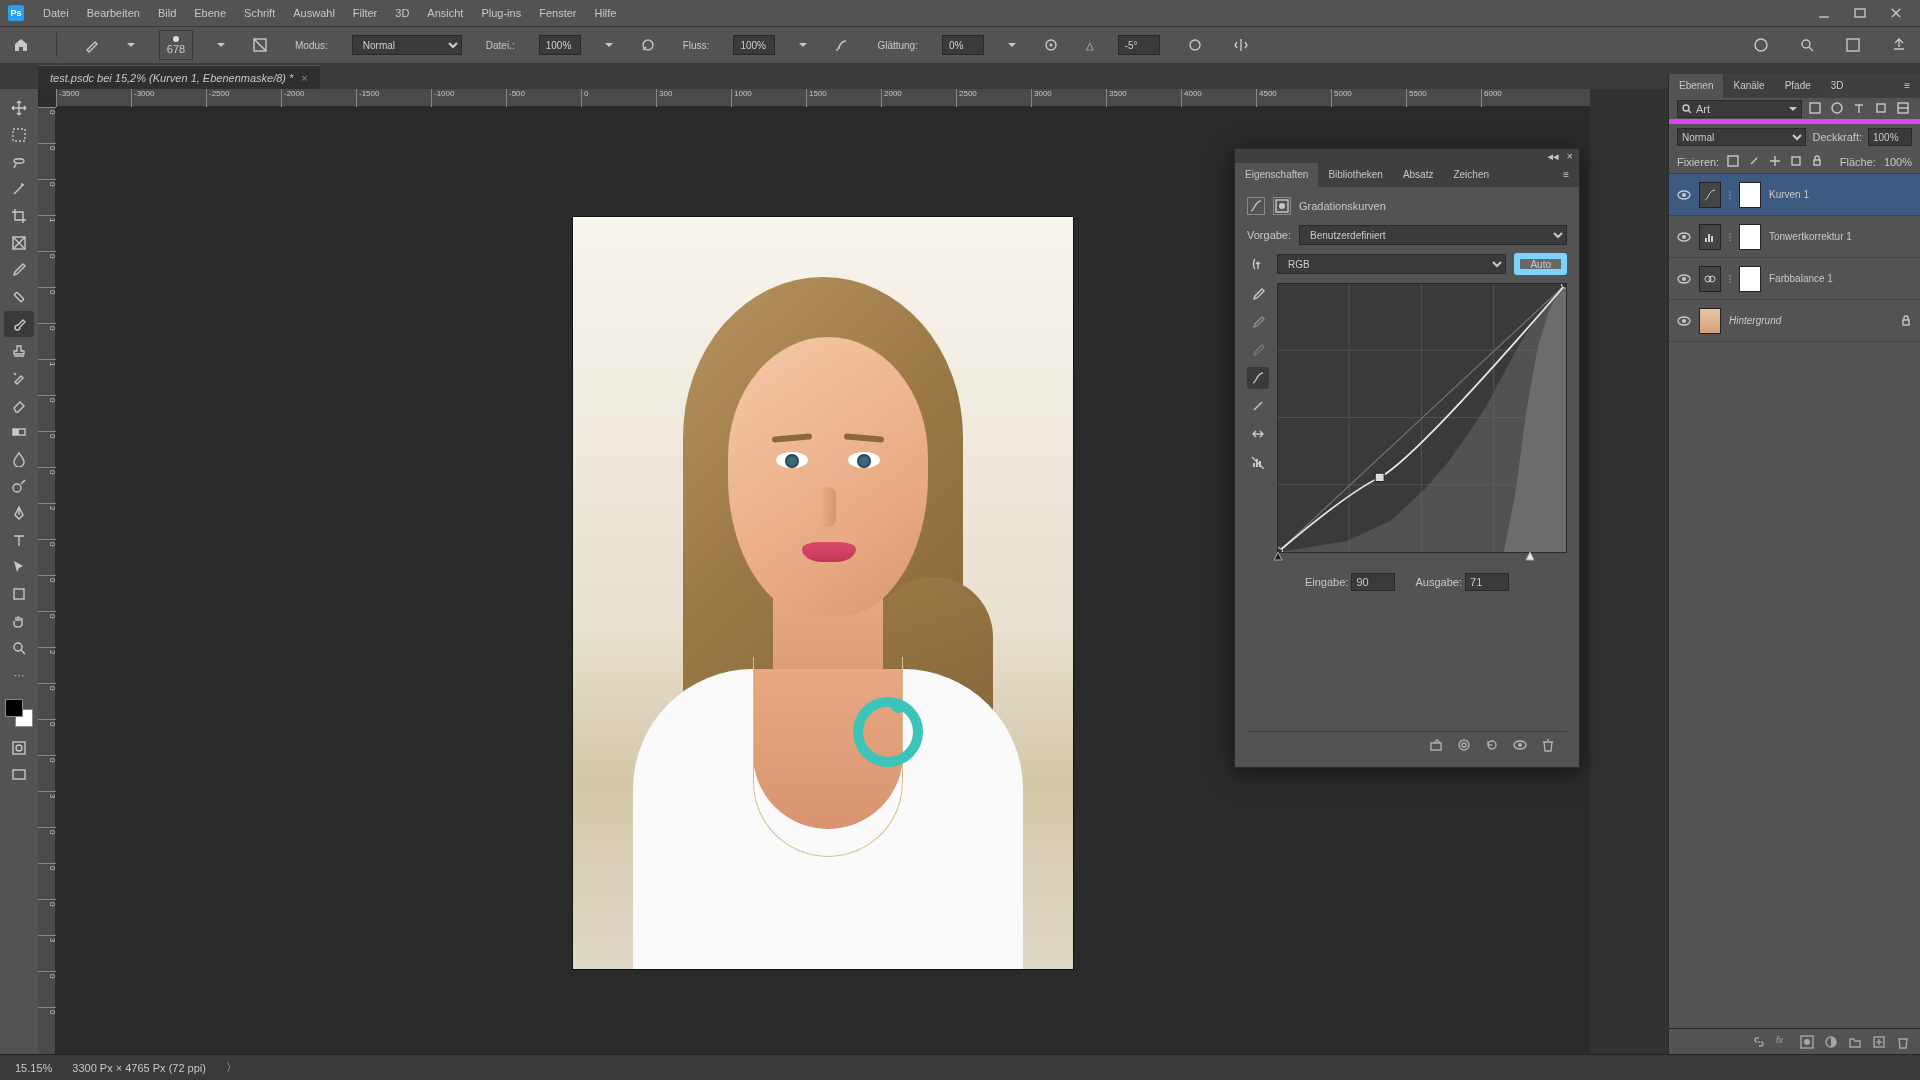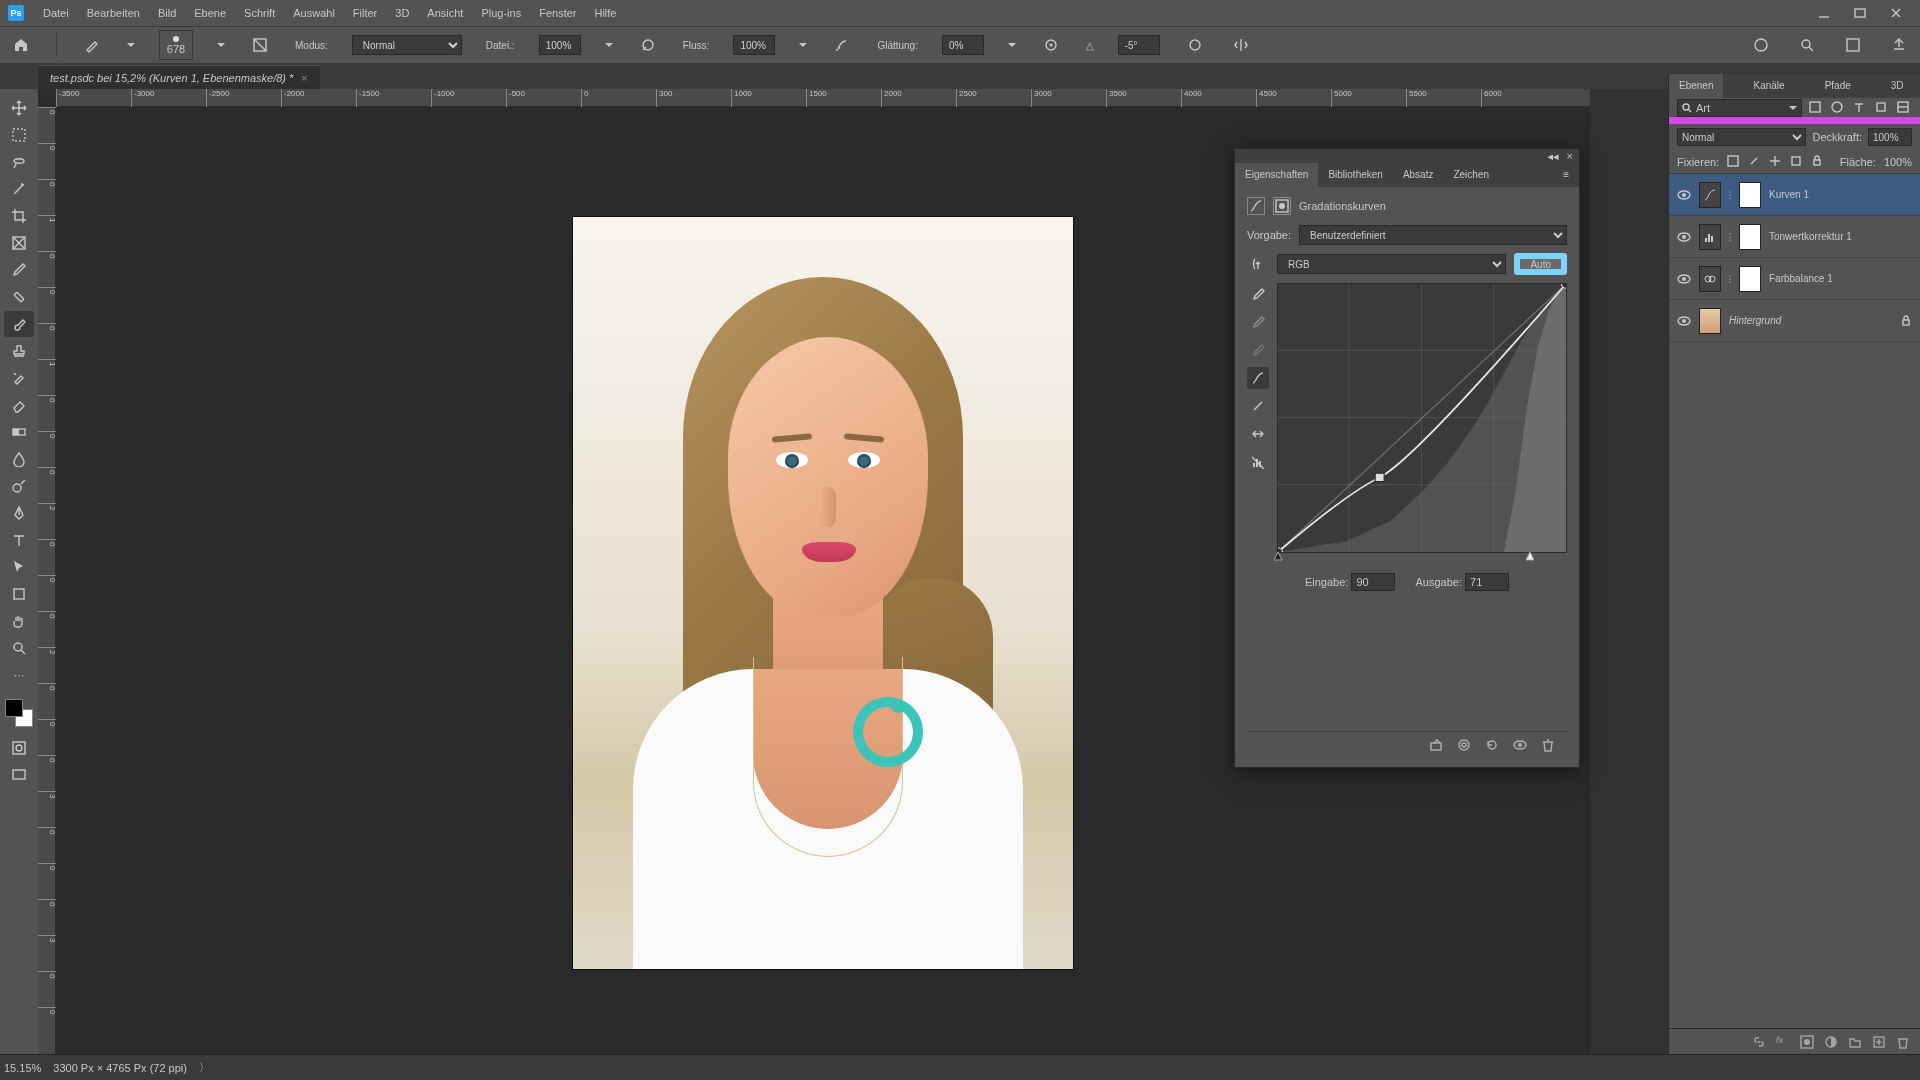--- a/index.html
+++ b/index.html
@@ -83,24 +83,24 @@
 #propPanel .ctools .ct { width:22px; height:22px; display:flex; align-items:center; justify-content:center; border-radius:3px; }
 #propPanel .ctools .ct.active { background:#3a3a3a; }
 #propPanel .curve { flex:1; height:270px; background:#3a3a3a; border:1px solid #2a2a2a; position:relative; }
 #propPanel .iorow { display:flex; gap:20px; justify-content:center; margin-top:20px; font-size:10px; }
 #propPanel .iorow .numfield { background:#3a3a3a; border:1px solid #2a2a2a; width:44px; height:18px; padding:0 4px; display:inline-flex; align-items:center; }
 #propPanel .footer { height:28px; border-top:1px solid #3a3a3a; margin-top:140px; display:flex; justify-content:flex-end; align-items:center; gap:12px; padding:0 10px; }
 #propPanel .footer .fb { width:16px; height:16px; opacity:.8; }
 
 
 #rightdock { position:absolute; top:74px; right:0; width:252px; bottom:26px; background:#535353; border-left:1px solid #2a2a2a; display:flex; flex-direction:column; }
-#rightdock .tabs { display:flex; height:24px; background:#3f3f3f;gap:20px; }
+#rightdock .tabs { display:flex; height:24px; background:#3f3f3f; }
 #rightdock .tabs .rt { padding:0 10px; line-height:24px; font-size:10px; }
 #rightdock .tabs .rt.active { background:#535353; }
-#rightdock .filterrow { height:26px; display:flex; align-items:center; padding:0 8px; gap:6px; border-bottom:7px solid #d946ef; }
+#rightdock .filterrow { height:26px; display:flex; align-items:center; padding:0 8px; gap:6px; border-bottom:5px solid #d946ef; }
 #rightdock .filterrow .search { flex:1; display:flex; align-items:center; gap:4px; background:#3a3a3a; border:1px solid #2a2a2a; height:18px; padding:0 4px; font-size:10px; }
 #rightdock .filterrow .fic { width:16px; height:16px; }
 #rightdock .blendrow { height:26px; display:flex; align-items:center; padding:0 8px; gap:6px; font-size:10px; }
 #rightdock .blendrow select { background:#3a3a3a; border:1px solid #2a2a2a; height:18px; font-size:10px; color:#ccc; flex:1; }
 #rightdock .blendrow .nf { background:#3a3a3a; border:1px solid #2a2a2a; width:44px; height:18px; font-size:10px; padding:0 4px; display:flex; align-items:center; }
 #rightdock .lockrow { height:24px; display:flex; align-items:center; padding:0 8px; gap:8px; font-size:10px; border-bottom:1px solid #3a3a3a; }
 #rightdock .lockrow .lic { width:14px; height:14px; }
 #rightdock .layers { flex:1; overflow:auto; }
 #rightdock .layer { height:42px; display:flex; align-items:center; padding:0 8px; gap:8px; border-bottom:1px solid #444; }
 #rightdock .layer.sel { background:#3d5a80; }
@@ -110,21 +110,21 @@
 #rightdock .layer .thumb.mask { background:#fff; }
 #rightdock .layer .thumb.adj { background:#444; display:flex; align-items:center; justify-content:center; }
 #rightdock .layer .thumb.img { background:linear-gradient(#e8c8a8,#d4a078); }
 #rightdock .layer .link { width:10px; height:14px; font-size:9px; display:flex; align-items:center; justify-content:center; }
 #rightdock .layer .lname { font-size:10px; flex:1; }
 #rightdock .layer .lock { width:12px; }
 #rightdock .dockfoot { height:26px; border-top:1px solid #2a2a2a; display:flex; justify-content:flex-end; align-items:center; gap:10px; padding:0 10px; }
 #rightdock .dockfoot .df { width:14px; height:14px; opacity:.7; }
 
 
-#statusbar { position:absolute; bottom:0; left:0; right:0; height:26px; background:#3a3a3a; display:flex; align-items:center; padding:0 4px; gap:12px; font-size:10px; border-top:1px solid #222; }
+#statusbar { position:absolute; bottom:0; left:0; right:0; height:26px; background:#3a3a3a; display:flex; align-items:center; padding:0 15px; gap:20px; font-size:10px; border-top:1px solid #222; }
 
 
 .ico { stroke:#c8c8c8; stroke-width:1.4; fill:none; }
 .icof { fill:#c8c8c8; stroke:none; }
 </style>
 </head>
 <body>
 
 <div id="menubar">
   <div class="logo">Ps</div>

